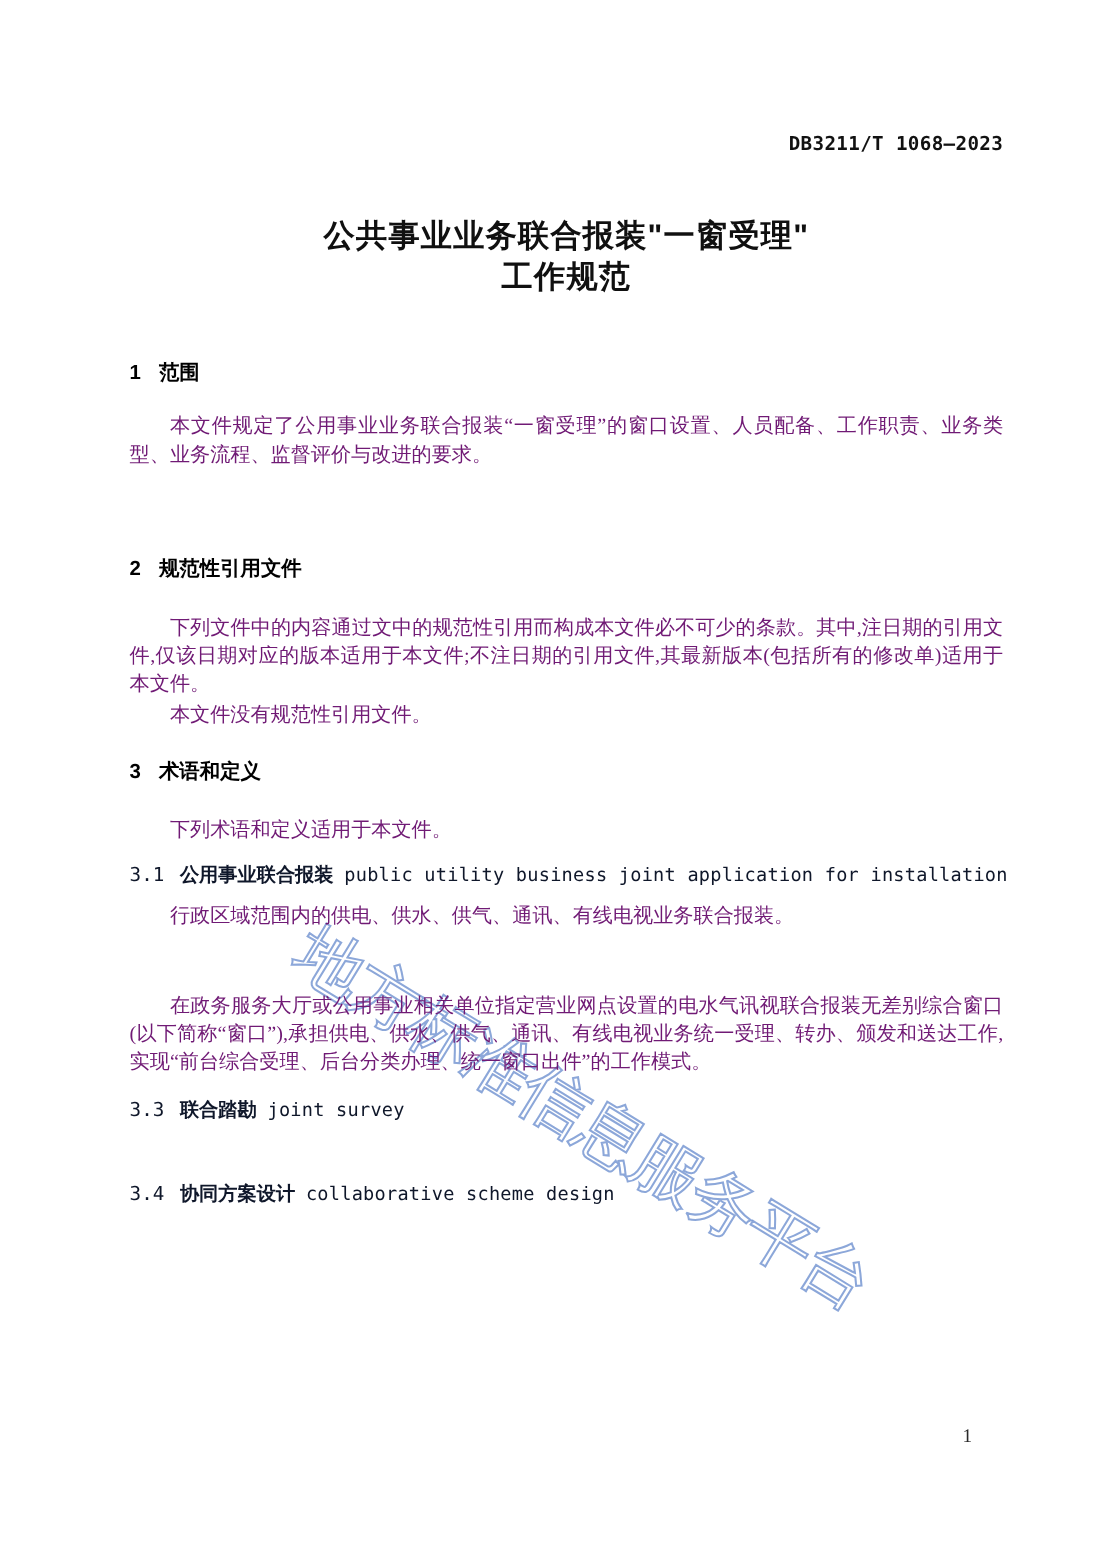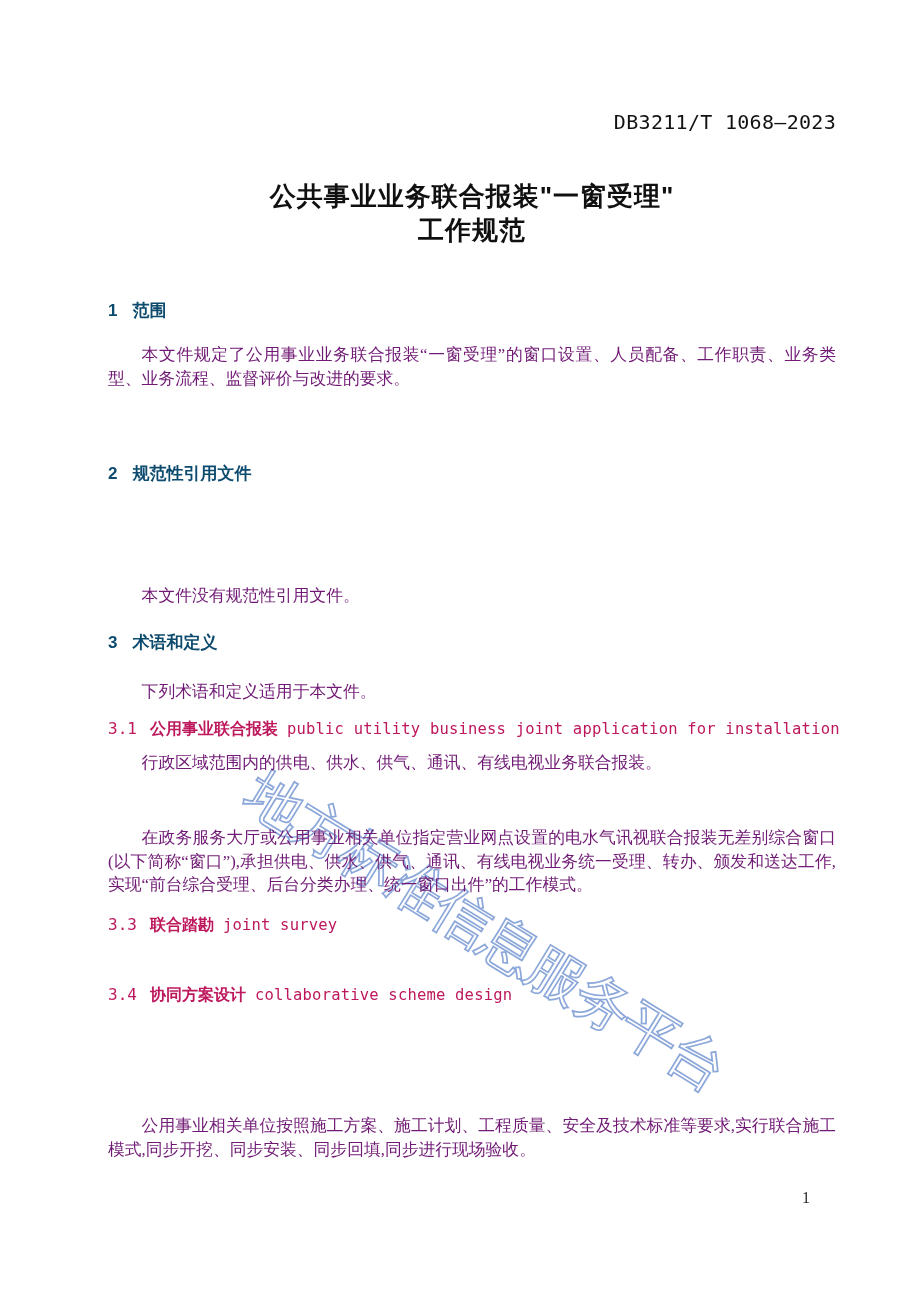--- a/index.html
+++ b/index.html
@@ -11,22 +11,22 @@
     overflow: hidden;
     font-family: "Liberation Serif", serif;
     color: #1c1c1c;
   }
   
   .std-code {
     position: absolute;
     top: 110px;
     right: 84px;
     font-family: "DejaVu Sans Mono", monospace;
-    font-weight: 400;
-    font-size: 20px;
+    font-weight: 700;
+    font-size: 16px;
     letter-spacing: 0.3px;
     color: #121212;
     text-align: right;
   }
   .page-no {
     position: absolute;
     left: 802px;
     top: 1189px;
     font-size: 16px;
     color: #2a2a2a;
@@ -45,33 +45,33 @@
     letter-spacing: 1px;
     color: #101010;
   }
   
   .blk { position: absolute; left: 108px; width: 728px; }
   .clause-h {
     font-family: "Liberation Sans", sans-serif;
     font-weight: 700;
     font-size: 17px;
     line-height: 21px;
-    color: #0c4a6e;
+    color: #000000;
     white-space: nowrap;
   }
   .clause-h .no { display: inline-block; margin-right: 15px; }
   .body-p {
     margin: 0;
     font-size: 16.8px;
     line-height: 23.5px;
     text-align: justify;
     text-indent: 2em;
     color: #701a75;
   }
-  .term-h { font-size: 16px; line-height: 21px; white-space: nowrap; color: #be185d; }
+  .term-h { font-size: 16px; line-height: 21px; white-space: nowrap; color: #0f172a; }
   .term-h .no {
     display: inline-block;
     font-family: "DejaVu Sans Mono", monospace;
     font-weight: 400;
     margin-right: 13px;
     font-size: 16px;
   }
   .term-h .zh {
     font-family: "Liberation Sans", sans-serif;
     font-weight: 700;
@@ -133,20 +133,21 @@
   </div>
 
   <div class="blk clause-h pos-s1h">
     <span class="no">1</span><span>范围</span>
   </div>
   <p class="blk body-p pos-s1p1">本文件规定了公用事业业务联合报装“一窗受理”的窗口设置、人员配备、工作职责、业务类型、业务流程、监督评价与改进的要求。</p>
 
   <div class="blk clause-h pos-s2h">
     <span class="no">2</span><span>规范性引用文件</span>
   </div>
+  <p class="blk body-p pos-s2p1">下列文件中的内容通过文中的规范性引用而构成本文件必不可少的条款。其中,注日期的引用文件,仅该日期对应的版本适用于本文件;不注日期的引用文件,其最新版本(包括所有的修改单)适用于本文件。</p>
   <p class="blk body-p pos-s2p2">本文件没有规范性引用文件。</p>
 
   <div class="blk clause-h pos-s3h">
     <span class="no">3</span><span>术语和定义</span>
   </div>
   <p class="blk body-p pos-s3i">下列术语和定义适用于本文件。</p>
 
   <div class="blk term-h pos-t1h">
     <span class="no">3.1</span><span class="zh">公用事业联合报装</span><span class="en">public utility business joint application for installation</span>
   </div>
@@ -155,17 +156,16 @@
   <p class="blk body-p pos-t2d">在政务服务大厅或公用事业相关单位指定营业网点设置的电水气讯视联合报装无差别综合窗口(以下简称“窗口”),承担供电、供水、供气、通讯、有线电视业务统一受理、转办、颁发和送达工作,实现“前台综合受理、后台分类办理、统一窗口出件”的工作模式。</p>
 
   <div class="blk term-h pos-t3h">
     <span class="no">3.3</span><span class="zh">联合踏勘</span><span class="en">joint survey</span>
   </div>
 
   <div class="blk term-h pos-t4h">
     <span class="no">3.4</span><span class="zh">协同方案设计</span><span class="en">collaborative scheme design</span>
   </div>
 
-  <p class="blk body-p pos-t5d">公用事业相关单位按照施工方案、施工计划、工程质量、安全及技术标准等要求,实行联合施工模式,同步开挖、同步安装、同步回填,同步进行现场验收。</p>
 
   <div class="page-no">1</div>
 
 </div>
 
 </body></html>

